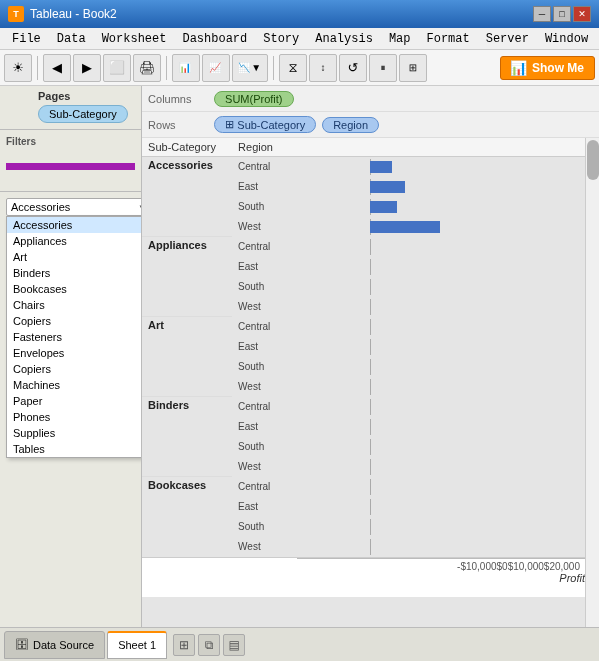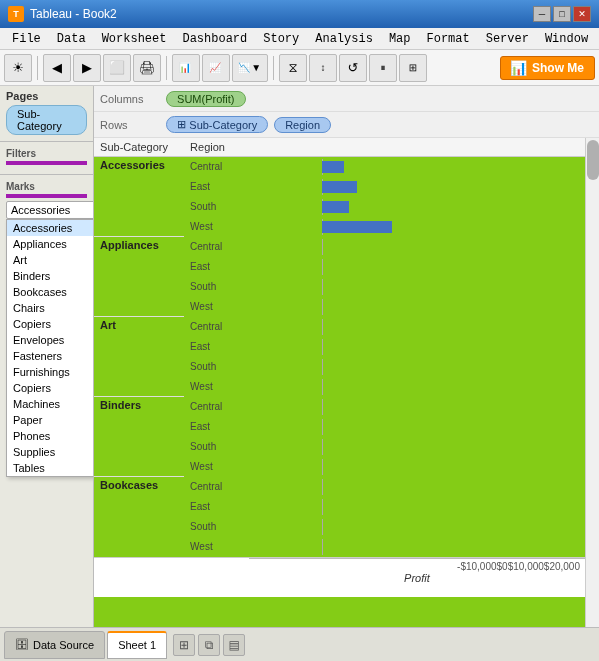--- a/index.html
+++ b/index.html
@@ -85,39 +85,40 @@
       width: 175px;
       background: #e8e8e0;
       border-right: 1px solid #bbb;
       display: flex;
       flex-direction: column;
       overflow: hidden;
     }
     .sidebar-section {
       padding: 4px 6px;
       font-size: 11px;
+      margin-left: 32px;
     }
     .sidebar-label {
       font-weight: bold;
       color: #333;
       font-size: 11px;
       margin-bottom: 3px;
     }
     .sidebar-pill {
       background: #a8d4f0;
       border: 1px solid #7ab0d0;
       border-radius: 10px;
       padding: 2px 10px;
       font-size: 11px;
       width: fit-content;
     }
     .sidebar-divider { height: 1px; background: #bbb; margin: 2px 0; }
 
     .filter-section { padding: 4px 6px; }
-    .filter-header { font-size: 10px; font-weight: bold; color: #555; border-bottom: 4px solid #a21caf; padding-bottom: 2px; margin-bottom: 3px; }
+    .filter-header { font-size: 10px; font-weight: bold; color: #555; border-bottom: 7px solid #a21caf; padding-bottom: 16px; margin-bottom: 15px; }
 
     .marks-section { padding: 4px 6px; }
 
     
     .dropdown-container { position: relative; margin-bottom: 2px; }
     .dropdown-trigger {
       background: white;
       border: 1px solid #aaa;
       border-radius: 2px;
       padding: 2px 4px;
@@ -144,21 +145,21 @@
       font-size: 11px;
       cursor: pointer;
     }
     .dropdown-item.highlighted { background: #d0e8ff; }
 
     
     .content-area {
       flex: 1;
       display: flex;
       flex-direction: column;
-      background: #84cc16;
+      background: #e5e5e5;
     }
 
     
     .shelf-bar {
       height: 26px;
       background: #f0f0f0;
       border-bottom: 1px solid #ddd;
       display: flex;
       align-items: center;
       padding: 0 6px;
@@ -385,39 +386,37 @@
 
     <div class="sidebar-divider"></div>
 
     <div class="filter-section">
       <div class="filter-header">Filters</div>
     </div>
 
     <div class="sidebar-divider"></div>
 
     <div class="marks-section">
-      <div class="filter-header">Marks</div>
 
       <div class="dropdown-container">
         <div class="dropdown-trigger">
           <span>Accessories</span>
           <span class="dropdown-arrow">▼</span>
         </div>
 
         <div class="dropdown-menu">
           <div class="dropdown-item highlighted">Accessories</div>
           <div class="dropdown-item">Appliances</div>
           <div class="dropdown-item">Art</div>
           <div class="dropdown-item">Binders</div>
           <div class="dropdown-item">Bookcases</div>
           <div class="dropdown-item">Chairs</div>
           <div class="dropdown-item">Copiers</div>
+          <div class="dropdown-item">Fasteners</div>
           <div class="dropdown-item">Envelopes</div>
-          <div class="dropdown-item">Fasteners</div>
-          <div class="dropdown-item">Furnishings</div>
           <div class="dropdown-item">Copiers</div>
           <div class="dropdown-item">Machines</div>
           <div class="dropdown-item">Paper</div>
           <div class="dropdown-item">Phones</div>
           <div class="dropdown-item">Supplies</div>
           <div class="dropdown-item">Tables</div>
         </div>
       </div>
 
       <div style="margin-top:2px; display:flex; gap:2px; align-items:center;">
@@ -632,32 +631,32 @@
               <td class="bar-cell">
                 <div class="bar-container" style="width:220px;">
                     <div class="zero-line" style="left:73px;"></div>
                   </div>
               </td>
             </tr>
           </tbody>
         </table>
 
         <div class="axis-area">
-          <div style="display:flex; border-top:1px solid #bbb; margin-left:0; padding-top:2px;gap:48px;">
+          <div style="display:flex; border-top:1px solid #bbb; margin-left:0; padding-top:2px;">
             <div style="width:155px; min-width:155px;"></div>
             <div style="flex:1; display:flex; justify-content:space-between; font-size:10px; color:#555; padding: 0 5px;">
               <span>-$10,000</span>
               <span>$0</span>
               <span>$10,000</span>
               <span>$20,000</span>
             </div>
           </div>
           <div style="display:flex;">
             <div style="width:155px; min-width:155px;"></div>
-            <div style="flex:1; text-align:left; font-size:11px; color:#333; font-style:italic;">Profit</div>
+            <div style="flex:1; text-align:right; font-size:11px; color:#333; font-style:italic;">Profit</div>
           </div>
         </div>
       </div>
 
       <div class="chart-scrollbar">
         <div style="width:12px; height:40px; background:#b0b0b0; border-radius:6px; margin:2px auto;"></div>
       </div>
     </div>
   </div>
 </div>

